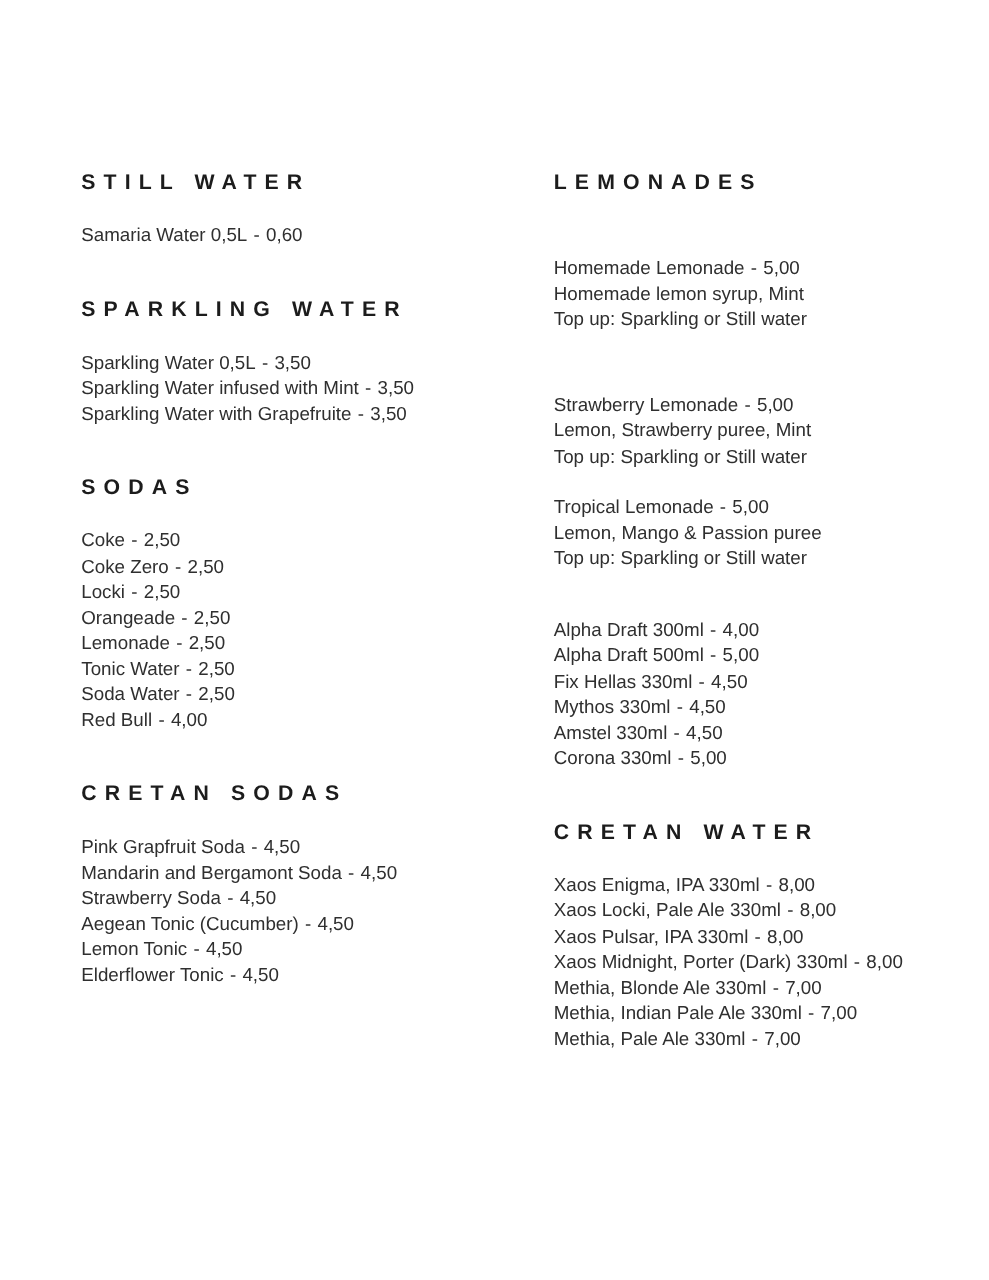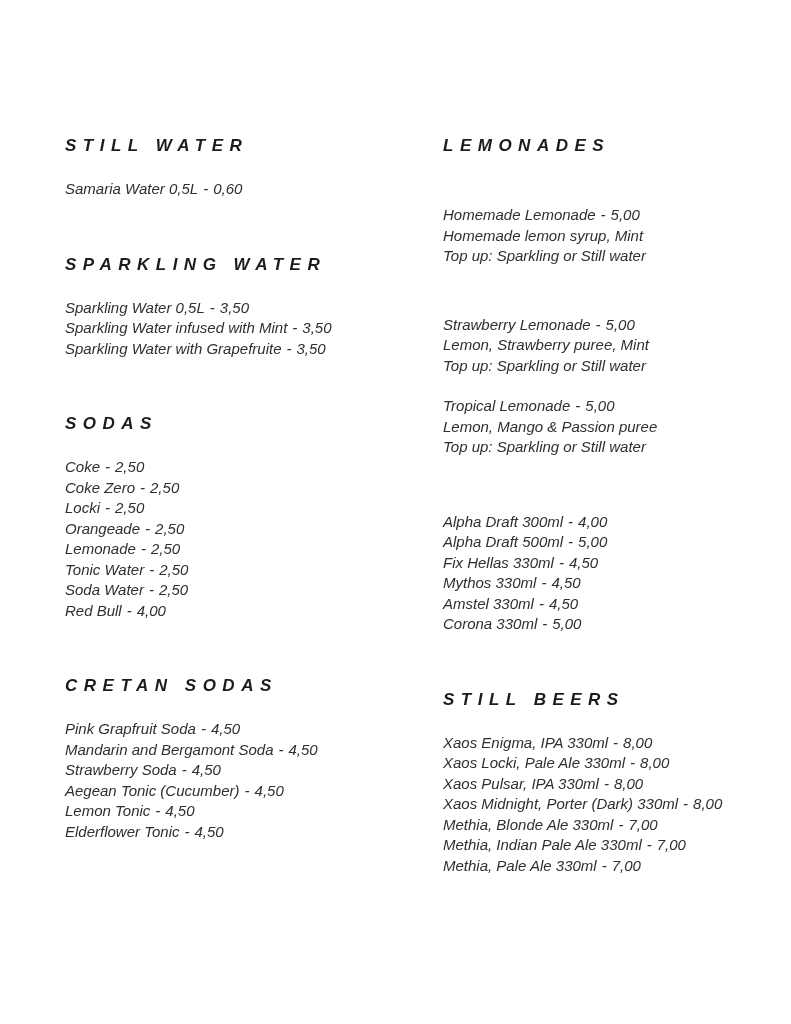--- a/index.html
+++ b/index.html
@@ -10,28 +10,27 @@
     background: #ffffff;
     font-family: "Liberation Sans", sans-serif;
     overflow: hidden;
   }
 
   .menu-page {
     display: flex;
     padding: 135px 40px 0 65px;
     width: 100%;
     height: 100%;
-    font-style: italic;
   }
 
   .column { display: block; }
   .column-left  { flex: 0 0 378px; }
   .column-right { flex: 1 1 auto; }
 
-  .section + .section { margin-top: 54px; }
+  .section + .section { margin-top: 37px; }
 
   .section-title {
     font-size: 17px;
     font-weight: 700;
     letter-spacing: 6.5px;
     color: #1c1c1c;
     line-height: 22px;
     margin-bottom: 22px;
     white-space: nowrap;
   }
@@ -153,21 +152,21 @@
           <div class="item-line"><span class="item-name">Mythos 330ml</span><span class="item-dash">-</span><span class="item-price">4,50</span></div>
         </div>
         <div class="item-group">
           <div class="item-line"><span class="item-name">Amstel 330ml</span><span class="item-dash">-</span><span class="item-price">4,50</span></div>
         </div>
         <div class="item-group">
           <div class="item-line"><span class="item-name">Corona 330ml</span><span class="item-dash">-</span><span class="item-price">5,00</span></div>
         </div>
       </section>
       <section class="section">
-        <h2 class="section-title">STILL BEERS</h2>
+        <h2 class="section-title">CRETAN WATER</h2>
         <div class="item-group">
           <div class="item-line"><span class="item-name">Xaos Enigma, IPA 330ml</span><span class="item-dash">-</span><span class="item-price">8,00</span></div>
         </div>
         <div class="item-group">
           <div class="item-line"><span class="item-name">Xaos Locki, Pale Ale 330ml</span><span class="item-dash">-</span><span class="item-price">8,00</span></div>
         </div>
         <div class="item-group">
           <div class="item-line"><span class="item-name">Xaos Pulsar, IPA 330ml</span><span class="item-dash">-</span><span class="item-price">8,00</span></div>
         </div>
         <div class="item-group">

